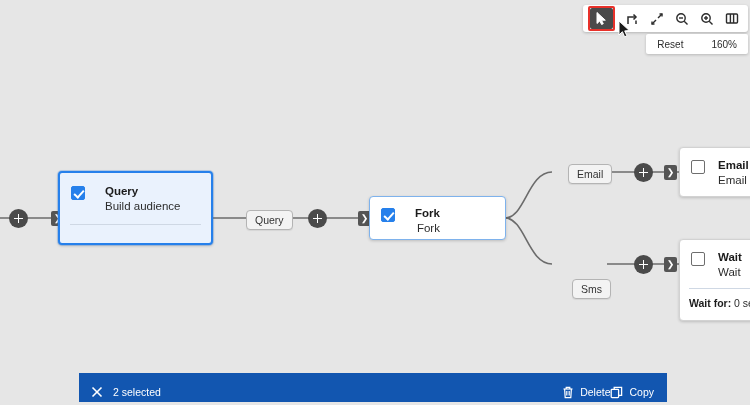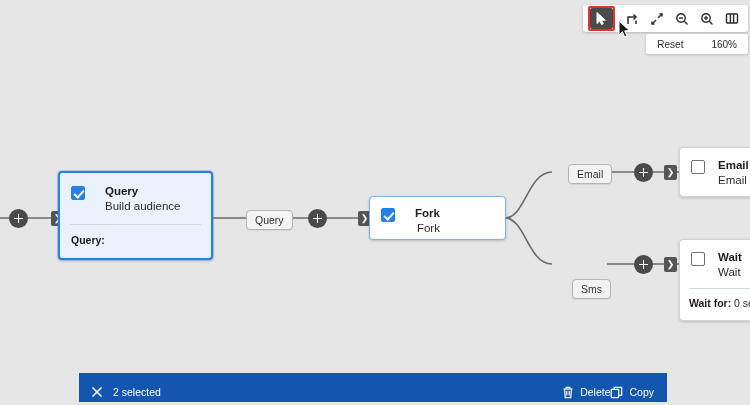--- a/index.html
+++ b/index.html
@@ -234,21 +234,20 @@
   <div class="node selected" style="left:58px; top:171px; width:155px;">
     <div class="node-head">
       <div class="cbx on"></div>
       <div class="node-titles">
         <div class="node-title">Query</div>
         <div class="node-sub">Build audience</div>
       </div>
     </div>
     <div class="node-divider"></div>
     <div class="node-body">
-      <div class="kv-label">Query:</div>
     </div>
   </div>
 
   <div class="node selected-light" style="left:369px; top:196px; width:137px; height:44px;text-align:right;">
     <div class="node-head" style="padding-top:9px;">
       <div class="cbx on"></div>
       <div class="node-titles">
         <div class="node-title">Fork</div>
         <div class="node-sub">Fork</div>
       </div>

